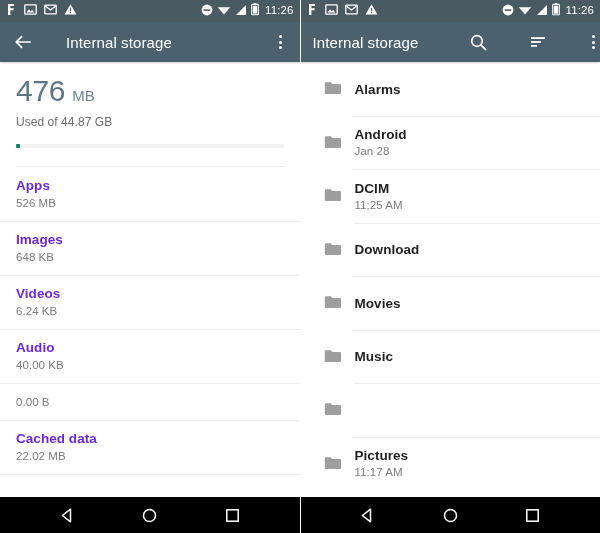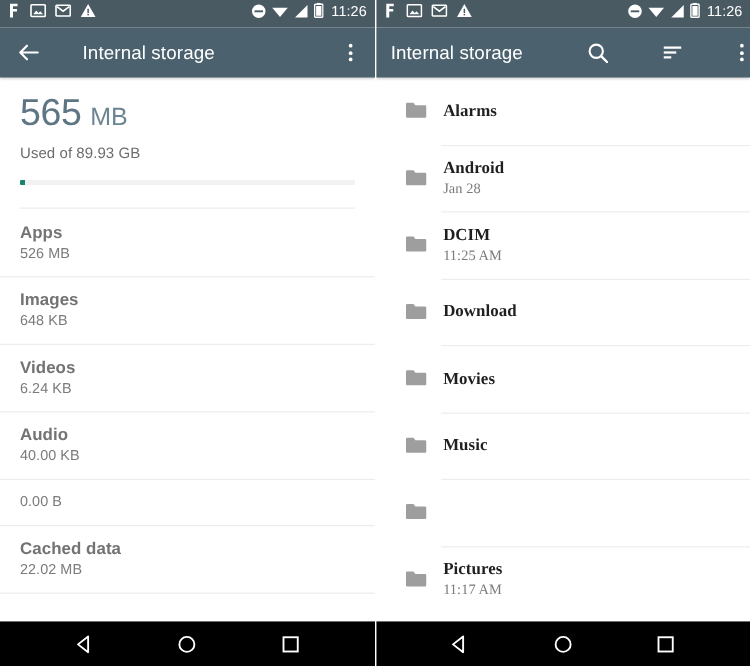--- a/index.html
+++ b/index.html
@@ -46,40 +46,40 @@
   .dots{display:flex;flex-direction:column;gap:2.5px;align-items:center;}
   .dots i{width:3px;height:3px;background:#fff;border-radius:50%;display:block;}
 
   
   .content{flex:1;overflow:hidden;background:#fff;position:relative;}
   .summary{padding:14px 16px 0 16px;}
   .sum-big{
     color:#5e7684;font-size:30px;font-weight:400;line-height:1;letter-spacing:-.3px;
     display:flex;align-items:baseline;gap:7px;
   }
-  .sum-unit{font-size:20px;font-weight:400;color:#6d8593;letter-spacing:0;}
+  .sum-unit{font-size:15px;font-weight:400;color:#6d8593;letter-spacing:0;}
   .sum-sub{color:#6d6d6d;font-size:12px;margin-top:9px;letter-spacing:.05px;}
   .progress{
     margin:15px 0 0 0;height:4px;background:#f2f2f2;border-radius:1px;position:relative;overflow:hidden;
   }
   .progress > span{display:block;height:100%;background:#13866c;}
   .sum-rule{height:1px;background:#eceded;margin-top:18px;}
 
   .list{list-style:none;margin:0;padding:0;}
   .row{
     padding:10px 16px 10px 16px;box-sizing:border-box;position:relative;
   }
   .row + .row::before{
     content:"";position:absolute;left:0;right:0;top:0;height:1px;background:#ededed;
   }
-  .row-title{color:#737373;font-size:13.5px;font-weight:700;line-height:17px;letter-spacing:.05px;}
+  .row-title{color:#6d28d9;font-size:13.5px;font-weight:700;line-height:17px;letter-spacing:.05px;}
   .row-sub{color:#7b7b7b;font-size:11.5px;line-height:16px;margin-top:1px;letter-spacing:.05px;}
 
   
-  .flist{list-style:none;margin:0;padding:0;font-family:Liberation Serif, serif;}
+  .flist{list-style:none;margin:0;padding:0;}
   .frow{
     display:flex;align-items:center;min-height:53.5px;box-sizing:border-box;
     padding:0 12px 0 12px;position:relative;
   }
   .frow + .frow::before{
     content:"";position:absolute;left:52px;right:0;top:0;height:1px;background:#ededed;
   }
   .ficon{flex:0 0 40px;display:flex;align-items:center;justify-content:center;}
   .ftext{padding-left:2px;}
   .ftitle{color:#1f1f1f;font-size:13.5px;font-weight:700;line-height:17px;letter-spacing:.05px;}
@@ -168,24 +168,24 @@
             <i></i>
             <i></i>
           </span>
       </div>
     </div>
 
     <div class="content">
 
       <div class="summary">
         <div class="sum-big">
-          <span>565</span>
+          <span>476</span>
           <span class="sum-unit">MB</span>
         </div>
-        <div class="sum-sub">Used of 89.93 GB</div>
+        <div class="sum-sub">Used of 44.87 GB</div>
         <div class="progress">
           <span style="width:1.5%"></span>
         </div>
         <div class="sum-rule"></div>
       </div>
 
       <ul class="list">
         <li class="row">
           <div class="row-title">Apps</div>
           <div class="row-sub">526 MB</div>

